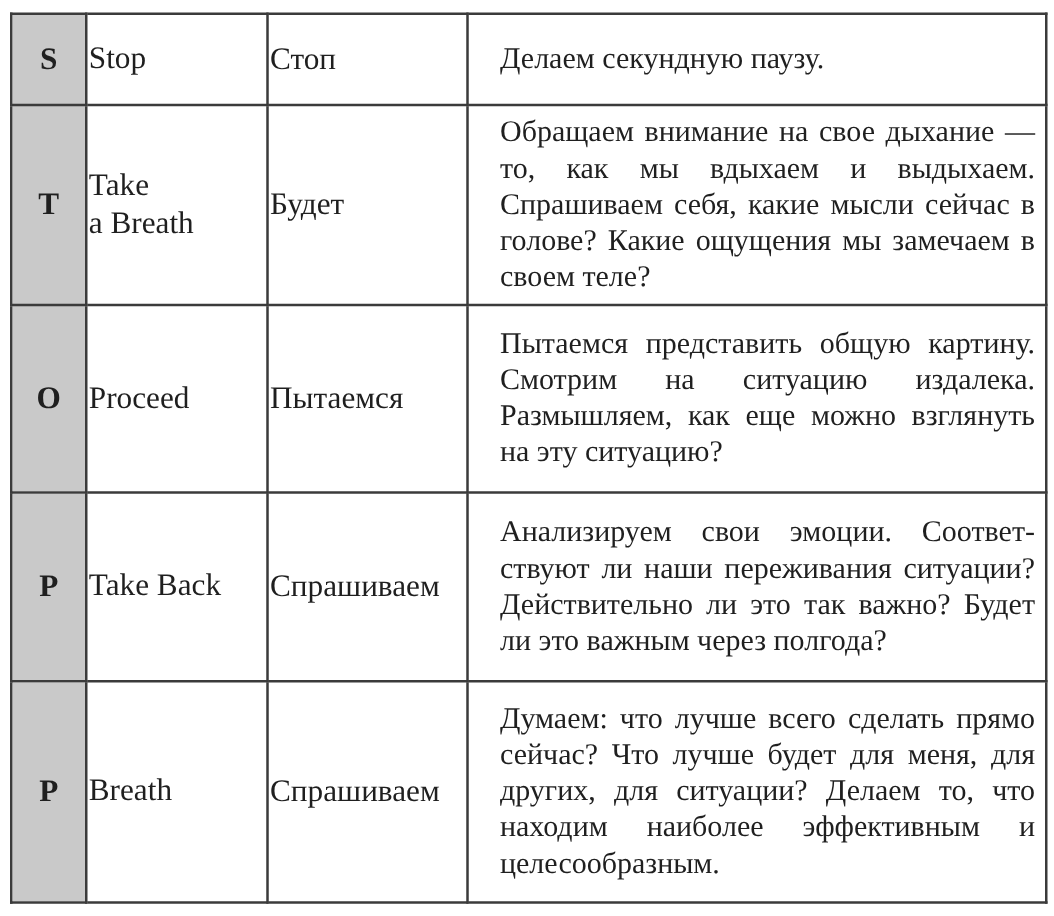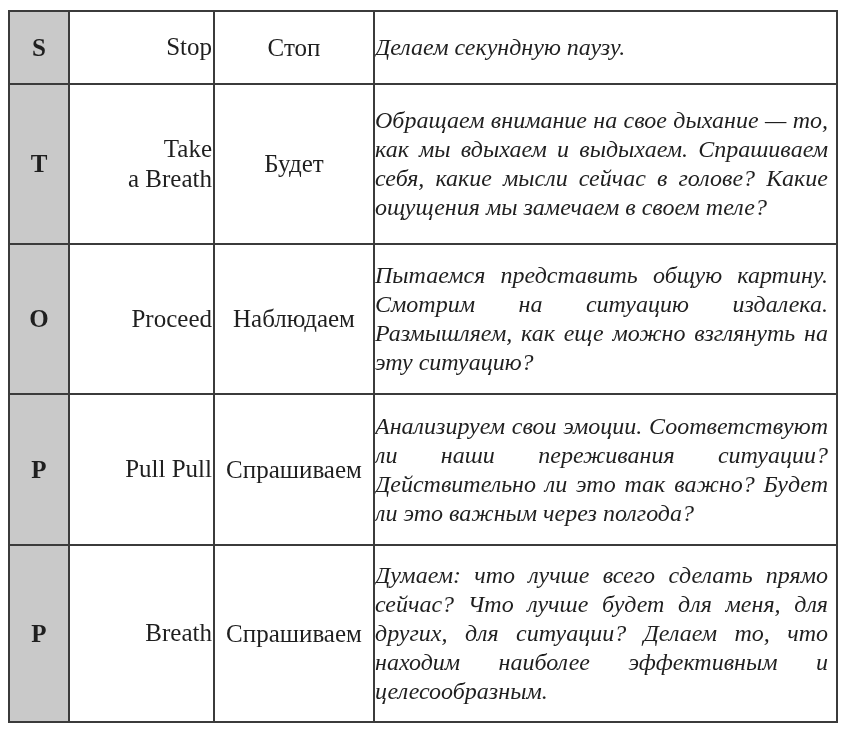--- a/index.html
+++ b/index.html
@@ -40,37 +40,36 @@
   tr.r4 { height: 151px; }
   tr.r5 { height: 177px; }
 
   td.letter {
     background: #c9c9c9;
     text-align: center;
     font-weight: bold;
     font-size: 25px;
   }
   td.english {
-    text-align: right;
+    text-align: left;
     font-size: 25px;
     line-height: 1.22;
     white-space: pre-line;
   }
   td.russian {
-    text-align: center;
+    text-align: left;
     font-size: 25px;
   }
   td.desc {
     font-size: 24px;
     line-height: 29px;
     text-align: justify;
     text-align-last: left;
     hyphens: manual;
-    padding: 6px 8px 6px 0;
-    font-style: italic;
+    padding: 6px 8px 6px 25px;
   }
 </style>
 </head>
 <body>
 
 <div class="page">
   <table class="stopp">
     <colgroup>
       <col class="c-letter">
       <col class="c-english">
@@ -87,26 +86,26 @@
       <tr class="r2">
         <td class="letter">T</td>
         <td class="english">Take
 a Breath</td>
         <td class="russian">Будет</td>
         <td class="desc">Обращаем внимание на свое дыха­ние — то, как мы вдыхаем и выдыха­ем. Спрашиваем себя, какие мысли сейчас в голове? Какие ощущения мы замечаем в своем теле?</td>
       </tr>
       <tr class="r3">
         <td class="letter">O</td>
         <td class="english">Proceed</td>
-        <td class="russian">Наблюдаем</td>
+        <td class="russian">Пытаемся</td>
         <td class="desc">Пытаемся представить общую карти­ну. Смотрим на ситуацию издалека. Размышляем, как еще можно взгля­нуть на эту ситуацию?</td>
       </tr>
       <tr class="r4">
         <td class="letter">P</td>
-        <td class="english">Pull Pull</td>
+        <td class="english">Take Back</td>
         <td class="russian">Спрашиваем</td>
         <td class="desc">Анализируем свои эмоции. Соответ­ствуют ли наши переживания ситуа­ции? Действительно ли это так важно? Будет ли это важным через полгода?</td>
       </tr>
       <tr class="r5">
         <td class="letter">P</td>
         <td class="english">Breath</td>
         <td class="russian">Спрашиваем</td>
         <td class="desc">Думаем: что лучше всего сделать пря­мо сейчас? Что лучше будет для меня, для других, для ситуации? Делаем то, что находим наиболее эффективным и целесообразным.</td>
       </tr>
     </tbody>

